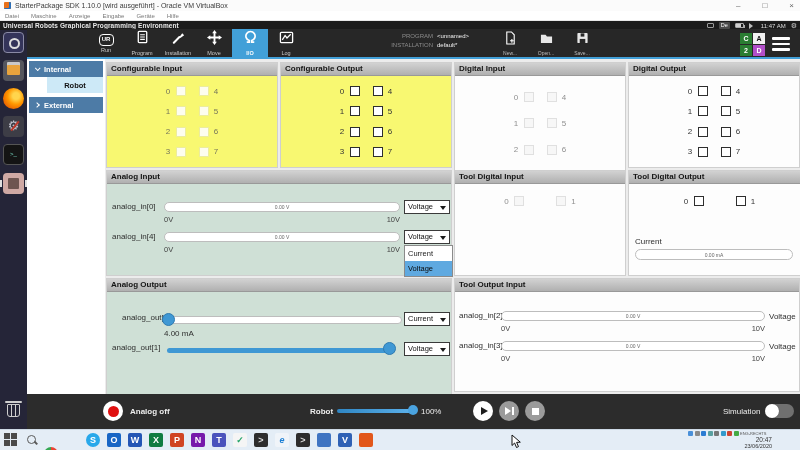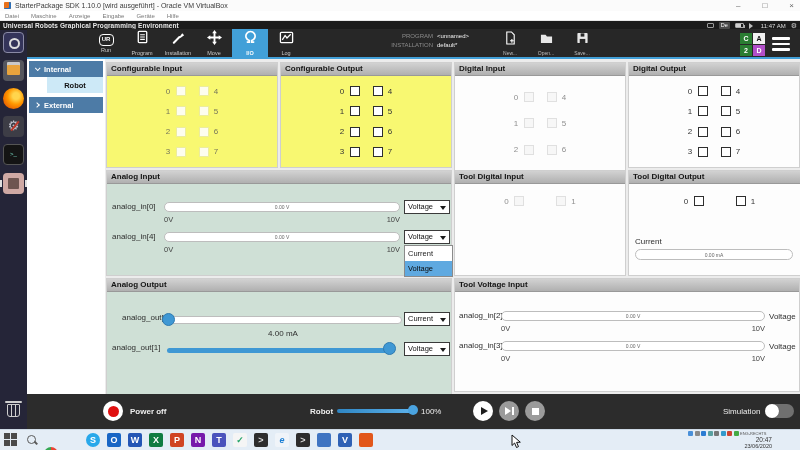--- a/index.html
+++ b/index.html
@@ -96,21 +96,21 @@
   .bar{position:absolute;height:10px;background:#fff;border:1px solid #bdbdbd;border-radius:6px;font-size:5px;color:#666;text-align:center;line-height:9px;overflow:hidden}
   .minmax{position:absolute;font-size:7.5px;color:#444}
   .ta-r{text-align:right}
   .sel{position:absolute;width:46px;height:14px;background:#fff;border:1px solid #3a3a3a;font-size:7.5px;line-height:12px;padding-left:3px;color:#111}
   .sel::after{content:"";position:absolute;right:3px;top:5px;width:0;height:0;border:3.5px solid transparent;border-top:4.5px solid #1a1a1a}
   .ddmenu{position:absolute;width:49px;background:#fff;border:1px solid #8a8a8a;z-index:9}
   .dditem{height:15px;font-size:7.5px;line-height:15px;padding-left:3px;color:#222;background:#fff}
   .dditem.hl{background:#5fa9e0;color:#0a0a0a}
   .sknob{position:absolute;width:13px;height:13px;border-radius:50%;background:#3f98d4;border:1px solid #2f7ab0;z-index:2}
   .bluebar{position:absolute;height:5px;background:#3f98d4;border-radius:3px}
-  .aval{position:absolute;font-size:8px;color:#2e2e2e;text-align:center}
+  .aval{position:absolute;font-size:8px;color:#2e2e2e;}
   .unit-txt{position:absolute;font-size:8px;color:#2e2e2e}
 
   
   .ur-footer{left:27px;top:394px;width:773px;height:35px;background:#2c2c2c}
   .pwr{position:absolute;left:76px;top:7px;width:20px;height:20px;border-radius:50%;background:#fff}
   .pwr::after{content:"";position:absolute;left:4.5px;top:4.5px;width:11px;height:11px;border-radius:50%;background:#e01010}
   .f-label{position:absolute;font-size:8px;font-weight:bold;color:#ededed}
   .strk{position:absolute;left:310px;top:15px;width:78px;height:4px;background:linear-gradient(90deg,#2f86c4,#5db2ec);border-radius:2px}
   .sp-knob{position:absolute;left:381px;top:11px;width:10px;height:10px;border-radius:50%;background:#4aa3e0}
   .pbtn{position:absolute;top:7px;width:20px;height:20px;border-radius:50%}
@@ -490,39 +490,39 @@
       <div class="sel" style="left:297px;top:20px">Current</div>
 
       <div class="alabel" style="left:5px;top:51px">analog_out[1]</div>
       <div class="bluebar" style="left:60px;top:56px;width:228px"></div>
       <div class="sknob" style="left:276px;top:50px"></div>
       <div class="sel" style="left:297px;top:50px">Voltage</div>
     </div>
   </div>
 
   <div class="panel" style="left:454px;top:278px;width:346px;height:114px">
-    <div class="phead">Tool Voltage Input</div>
+    <div class="phead">Tool Output Input</div>
     <div class="pbody">
       <div class="alabel" style="left:4px;top:19px">analog_in[2]</div>
       <div class="bar" style="left:46px;top:19px;width:264px">0.00 V</div>
       <div class="unit-txt" style="left:314px;top:20px">Voltage</div>
       <div class="minmax" style="left:46px;top:32px">0V</div>
       <div class="minmax ta-r" style="left:280px;top:32px;width:30px">10V</div>
 
       <div class="alabel" style="left:4px;top:49px">analog_in[3]</div>
       <div class="bar" style="left:46px;top:49px;width:264px">0.00 V</div>
       <div class="unit-txt" style="left:314px;top:50px">Voltage</div>
       <div class="minmax" style="left:46px;top:62px">0V</div>
       <div class="minmax ta-r" style="left:280px;top:62px;width:30px">10V</div>
     </div>
   </div>
 
   <div class="abs ur-footer">
     <div class="pwr"></div>
-    <div class="f-label" style="left:103px;top:13px">Power off</div>
+    <div class="f-label" style="left:103px;top:13px">Analog off</div>
     <div class="f-label" style="left:283px;top:13px">Robot</div>
     <div class="strk"></div>
     <div class="sp-knob"></div>
     <div class="f-label" style="left:394px;top:13px;font-weight:normal">100%</div>
     <div class="pbtn play" style="left:446px"></div>
     <div class="pbtn gray step" style="left:472px"></div>
     <div class="pbtn gray stop" style="left:498px"></div>
     <div class="f-label" style="left:696px;top:13px;font-weight:normal">Simulation</div>
     <div class="tog"></div>
   </div>

